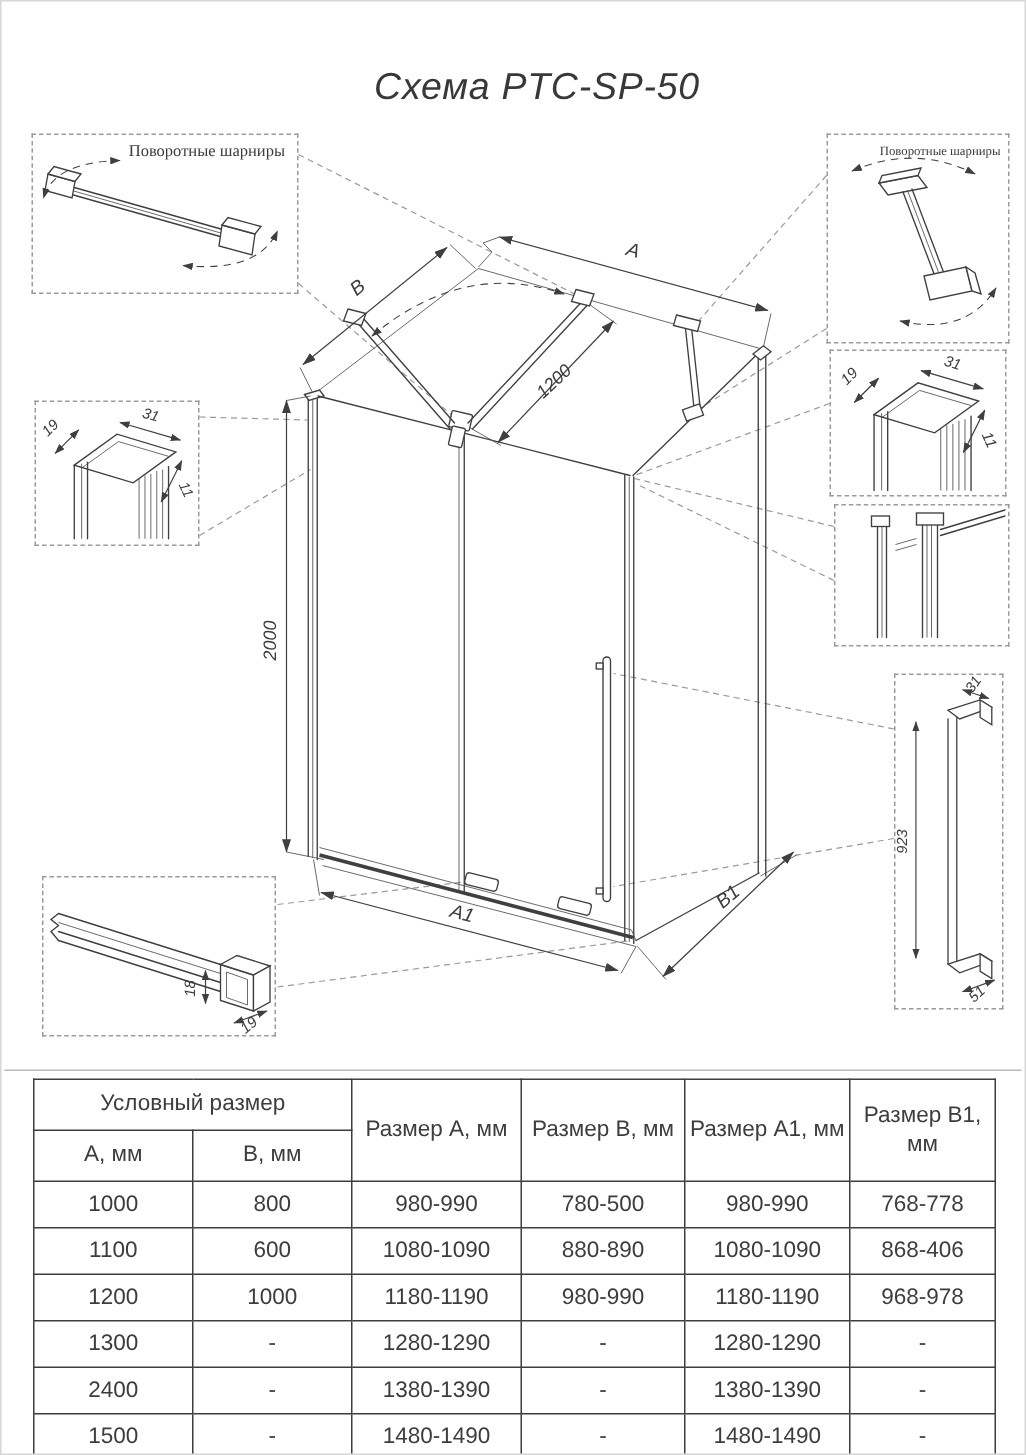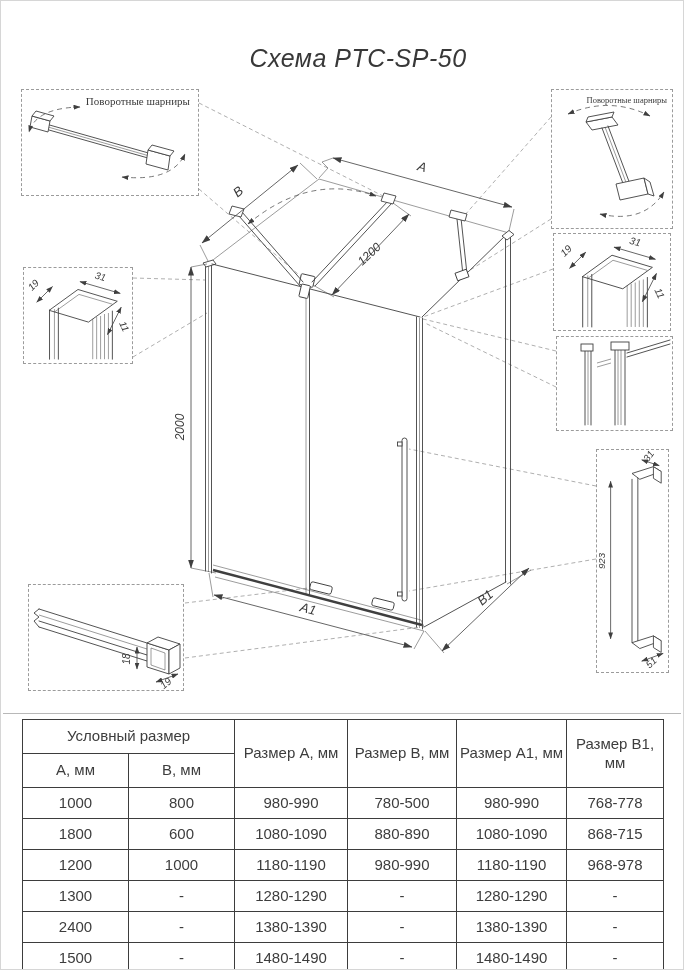--- a/index.html
+++ b/index.html
@@ -335,26 +335,26 @@
     <tbody>
       <tr>
         <td>1000</td>
         <td>800</td>
         <td>980-990</td>
         <td>780-500</td>
         <td>980-990</td>
         <td>768-778</td>
       </tr>
       <tr>
-        <td>1800</td>
+        <td>1100</td>
         <td>600</td>
         <td>1080-1090</td>
         <td>880-890</td>
         <td>1080-1090</td>
-        <td>868-715</td>
+        <td>868-406</td>
       </tr>
       <tr>
         <td>1200</td>
         <td>1000</td>
         <td>1180-1190</td>
         <td>980-990</td>
         <td>1180-1190</td>
         <td>968-978</td>
       </tr>
       <tr>

